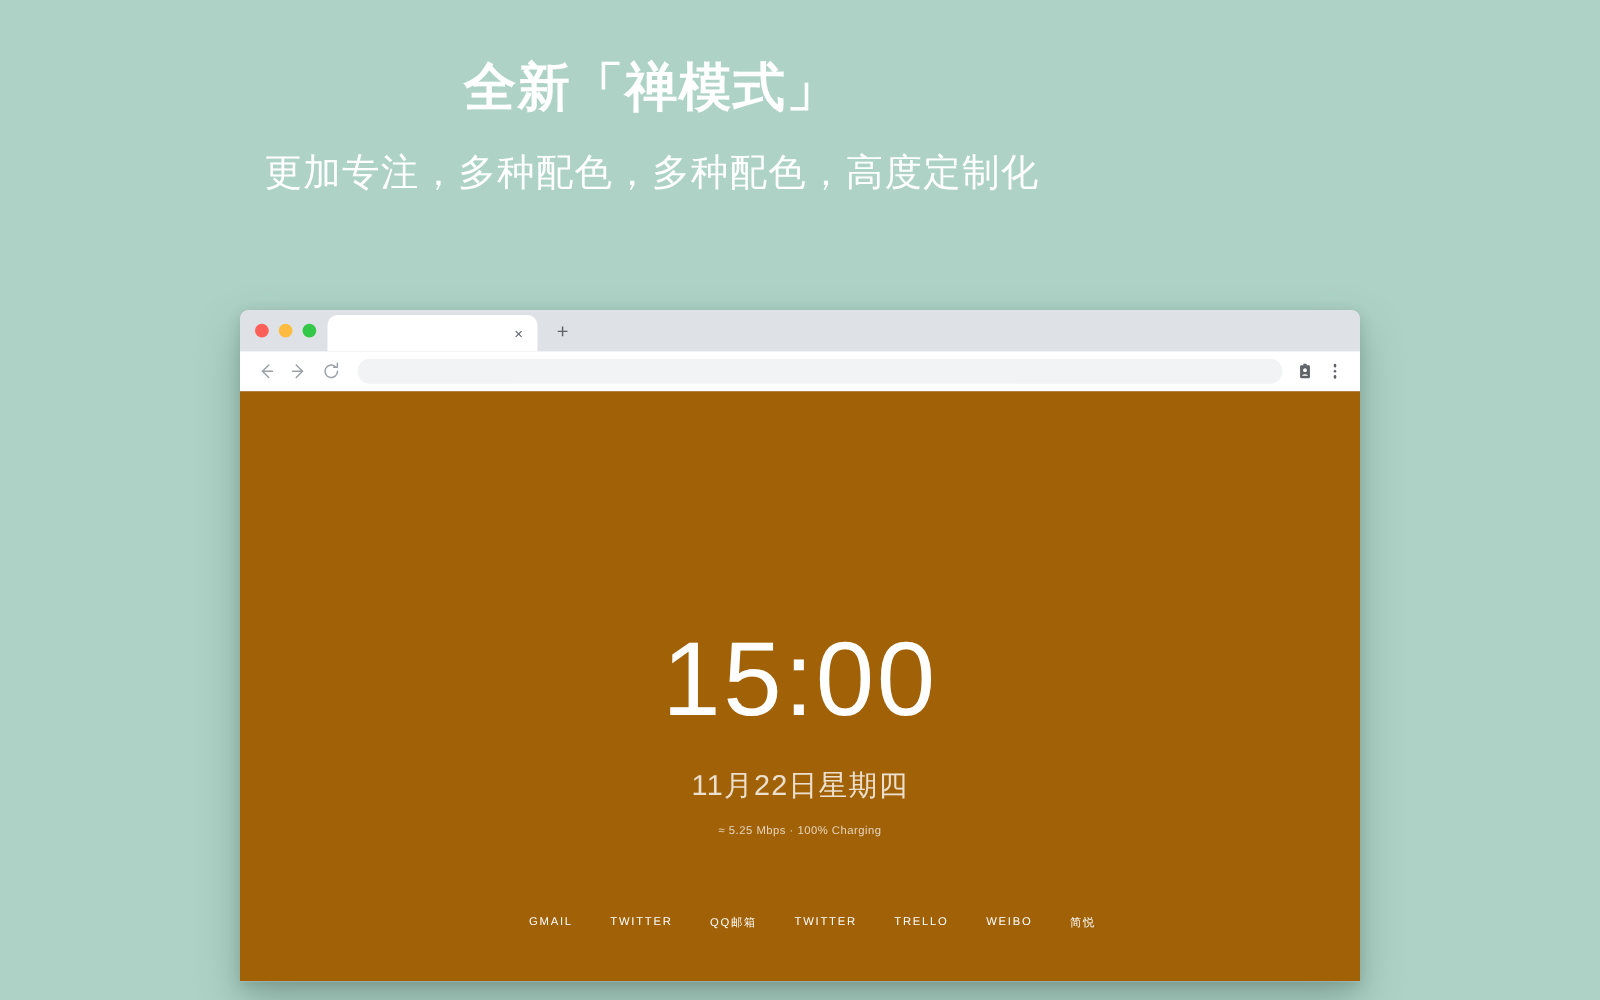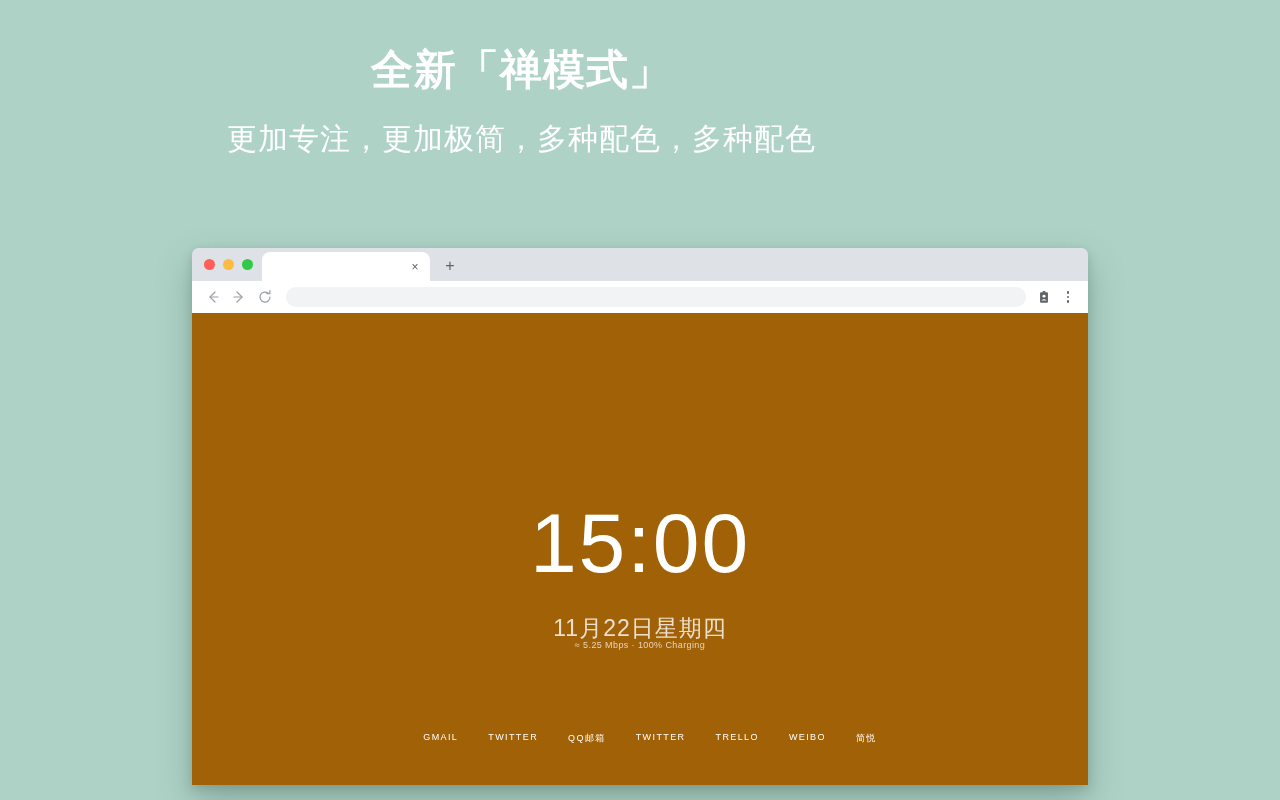--- a/index.html
+++ b/index.html
@@ -199,21 +199,21 @@
   }
   .zen-date {
     margin-top: 32px;
     font-size: 23px;
     font-weight: 300;
     color: rgba(255,255,255,0.80);
     letter-spacing: 1px;
     line-height: 1;
   }
   .zen-status {
-    margin-top: 1px;
+    margin-top: 20px;
     font-size: 9px;
     color: rgba(255,255,255,0.72);
     letter-spacing: 0.4px;
     line-height: 1;
   }
   .zen-links {
     position: absolute;
     left: 0;
     right: 0;
     bottom: 40px;
@@ -228,21 +228,21 @@
     letter-spacing: 1.4px;
     text-decoration: none;
     white-space: nowrap;
   }
 </style>
 </head>
 <body>
 
 <div class="promo">
   <h1 class="promo-title">全新「禅模式」</h1>
-  <h2 class="promo-subtitle">更加专注，更加极简，多种配色，多种配色</h2>
+  <h2 class="promo-subtitle">更加专注，多种配色，多种配色，高度定制化</h2>
 </div>
 
 <div class="browser-window">
 
   <div class="tab-strip">
     <div class="traffic-lights">
       <span class="tl tl-close"></span>
       <span class="tl tl-min"></span>
       <span class="tl tl-max"></span>
     </div>

